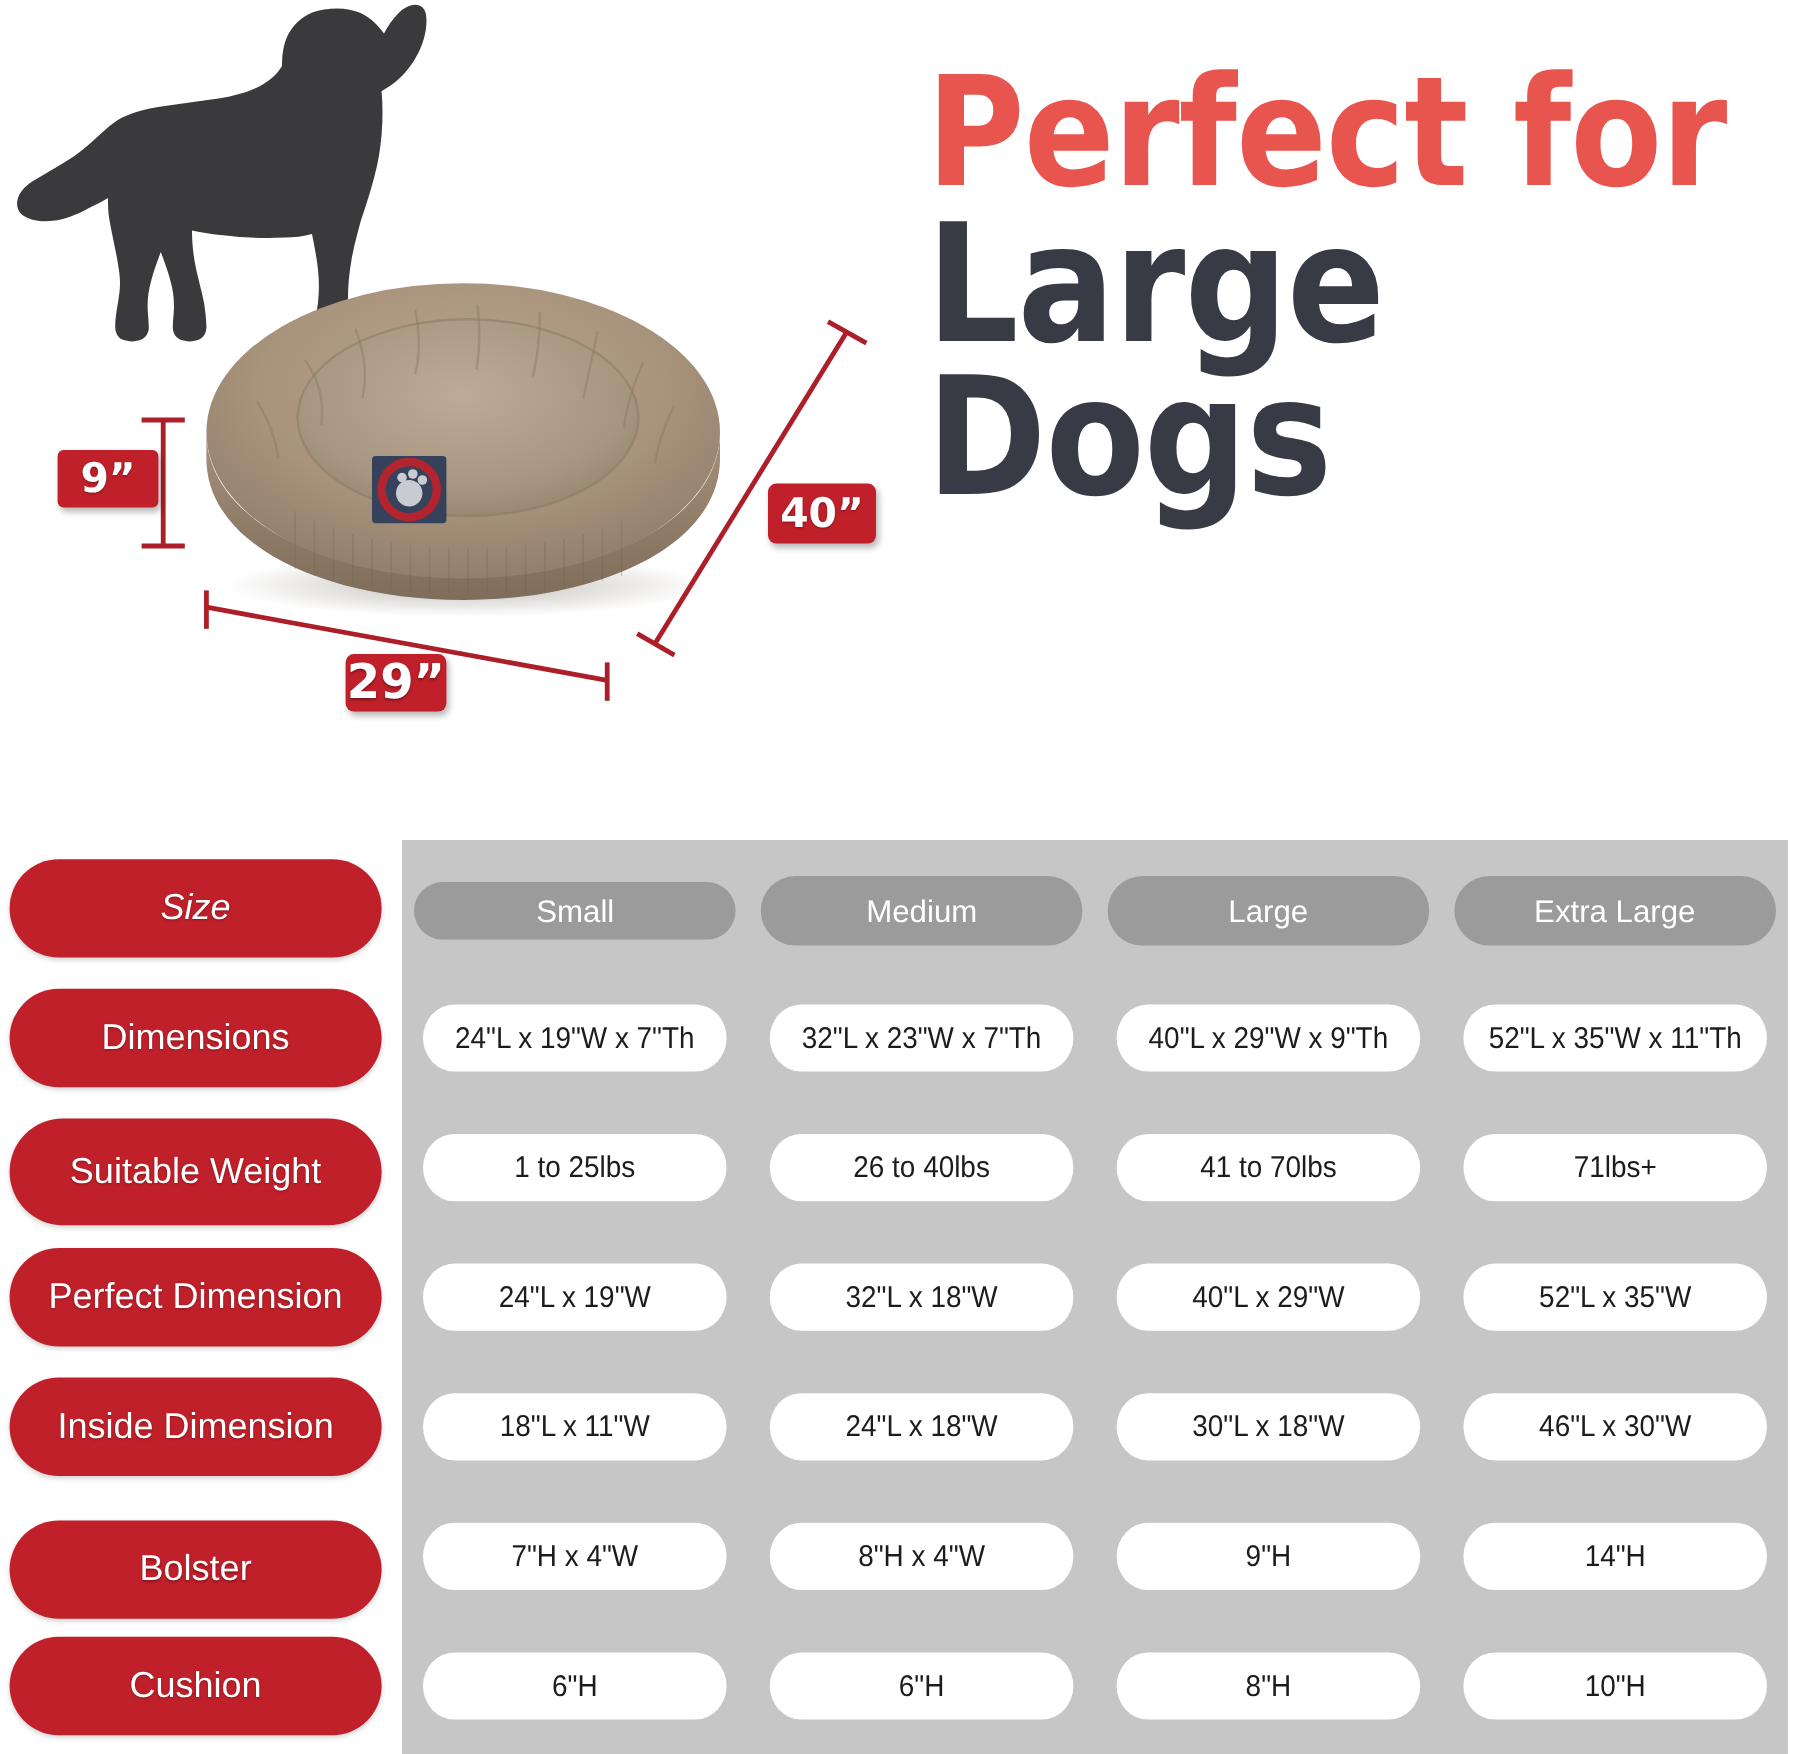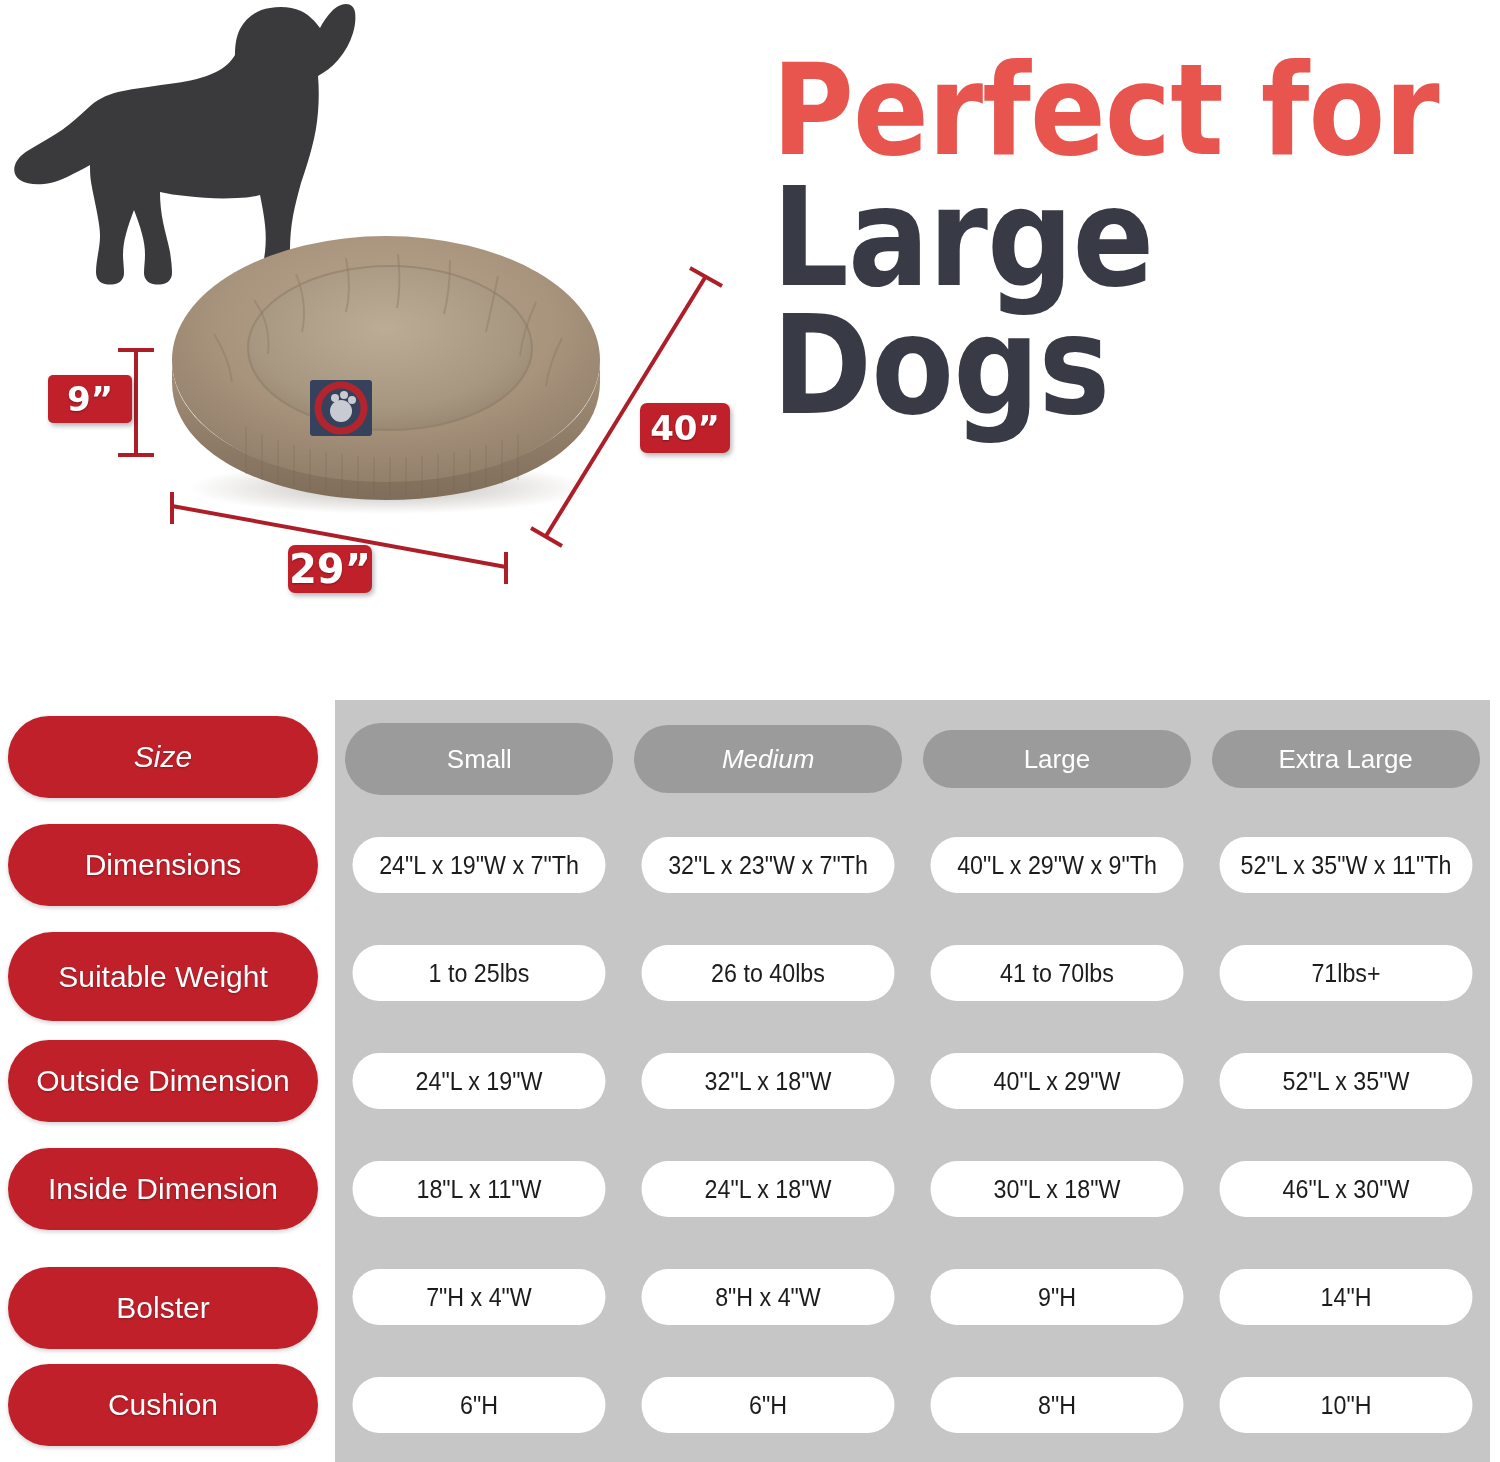--- a/index.html
+++ b/index.html
@@ -271,32 +271,32 @@
   <div class="dim-badge" id="badge-40">40”</div>
 </div>
 
 <div id="spec-table">
   <div id="table-panel"></div>
 
   <div id="label-column">
     <div class="row-label" style="top:16px;  height:82px;font-style:italic;">Size</div>
     <div class="row-label" style="top:124px; height:82px;">Dimensions</div>
     <div class="row-label" style="top:232px; height:89px;">Suitable Weight</div>
-    <div class="row-label" style="top:340px; height:82px;">Outside Dimension</div>
+    <div class="row-label" style="top:340px; height:82px;">Perfect Dimension</div>
     <div class="row-label" style="top:448px; height:82px;">Inside Dimension</div>
     <div class="row-label" style="top:556px; height:82px;margin-top:11px;">Bolster</div>
     <div class="row-label" style="top:664px; height:82px;">Cushion</div>
   </div>
 
   <div class="cell-row" style="left:335px; top:30px; height:58px;">
     <div class="cell-slot">
-        <div class="cell-pill header" style="width:268px;height:72px;">Small</div>
-      </div>
-    <div class="cell-slot">
-        <div class="cell-pill header" style="width:268px;height:68px;font-style:italic;">Medium</div>
+        <div class="cell-pill header" style="width:268px;height:48px;">Small</div>
+      </div>
+    <div class="cell-slot">
+        <div class="cell-pill header" style="width:268px;height:58px;">Medium</div>
       </div>
     <div class="cell-slot">
         <div class="cell-pill header" style="width:268px;height:58px;">Large</div>
       </div>
     <div class="cell-slot">
         <div class="cell-pill header" style="width:268px;height:58px;">Extra Large</div>
       </div>
   </div>
 
   <div class="cell-row" style="left:335px; top:137px; height:56px;">

